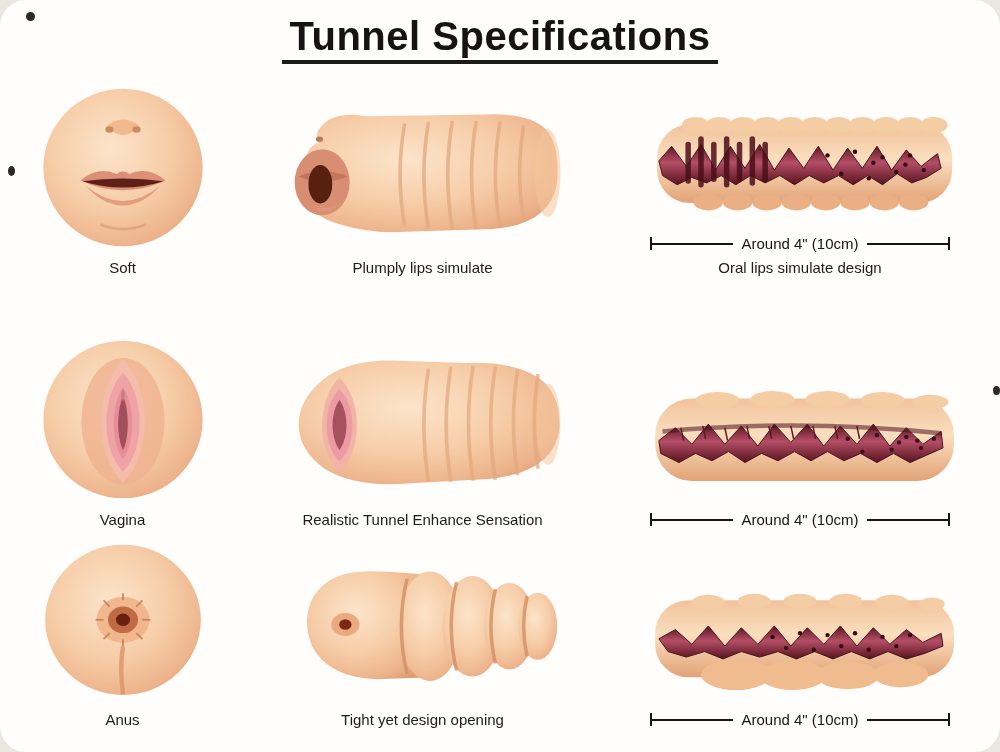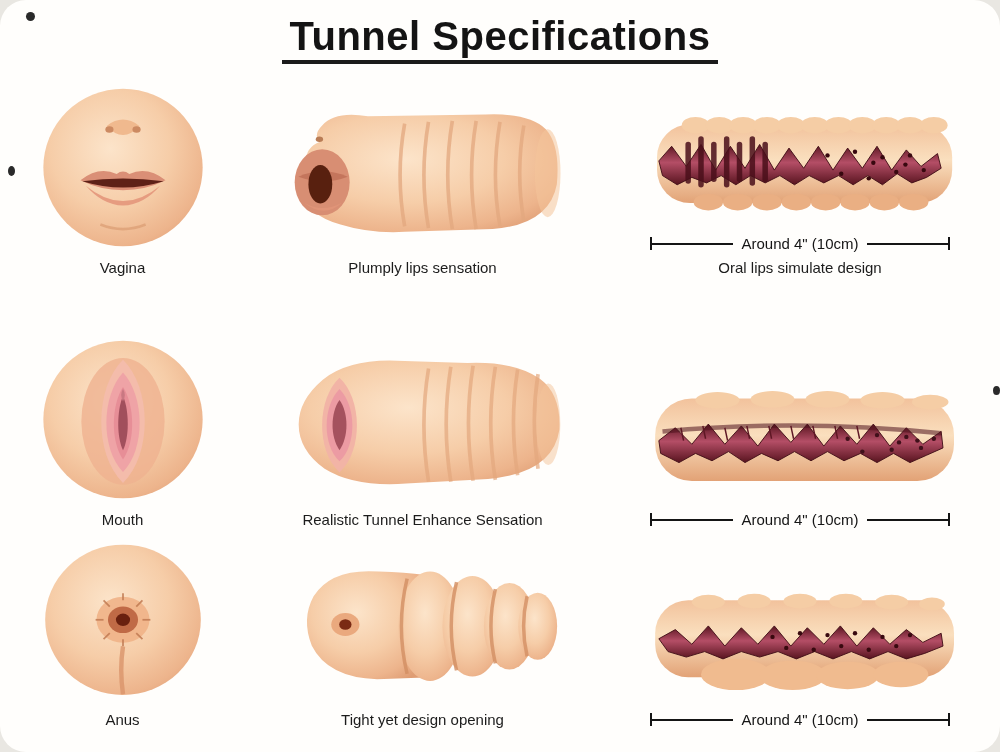--- a/index.html
+++ b/index.html
@@ -74,42 +74,42 @@
       <svg class="art" viewBox="0 0 190 185" width="172" height="168">
         <ellipse cx="95" cy="92" rx="88" ry="87" fill="url(#gSkin)"></ellipse>
         <path d="M77 46 Q95 32 113 46 Q104 56 95 56 Q86 56 77 46 Z" fill="#f0b98e"></path>
         <ellipse cx="80" cy="50" rx="4.5" ry="3.5" fill="#cc8a62"></ellipse>
         <ellipse cx="110" cy="50" rx="4.5" ry="3.5" fill="#cc8a62"></ellipse>
         <path d="M48 106 Q68 90 88 99 Q95 94 102 99 Q122 90 142 106 Q120 117 95 117 Q70 117 48 106 Z" fill="#da8f76"></path>
         <path d="M50 107 Q95 101 140 107 Q95 121 50 107 Z" fill="#5e2117"></path>
         <path d="M54 112 Q95 146 136 112 Q118 133 95 134 Q72 133 54 112 Z" fill="#e69c80"></path>
         <path d="M70 155 q25 10 50 0" stroke="#dda077" stroke-width="3" fill="none" opacity="0.8"></path>
       </svg>
-      <div class="caption">Vagina</div>
+      <div class="caption">Soft</div>
     </div>
 
     <div class="cell">
       <svg class="art" viewBox="0 0 340 180" width="312" height="165">
         <path d="M110 32 Q74 26 60 42 Q50 52 57 60 Q42 66 42 82 Q26 92 33 112 Q44 140 80 150 Q112 160 150 158 L246 155 Q308 150 316 106 Q320 64 304 46 Q286 28 238 30 Z" fill="url(#gSkin)"></path>
         <ellipse cx="57" cy="57" rx="4" ry="3" fill="#b97c55"></ellipse>
         <ellipse cx="60" cy="104" rx="30" ry="36" fill="#d88e73"></ellipse>
         <path d="M34 98 Q60 86 88 98 Q62 108 34 98 Z" fill="#c4755c"></path>
         <ellipse cx="58" cy="106" rx="13" ry="21" fill="#58200f"></ellipse>
         <path d="M40 126 Q60 138 82 126 Q62 144 40 126 Z" fill="#e09478"></path>
         <g stroke="#e3a87f" stroke-width="4" fill="none" opacity="0.75">
           <path d="M150 40 q-10 56 0 112"></path>
           <path d="M176 38 q-10 58 0 116"></path>
           <path d="M202 37 q-10 59 0 118"></path>
           <path d="M228 37 q-10 59 0 118"></path>
           <path d="M254 38 q-10 58 0 114"></path>
           <path d="M280 42 q-9 52 0 104"></path>
         </g>
         <ellipse cx="306" cy="94" rx="14" ry="48" fill="#f4c49a" opacity="0.55"></ellipse>
       </svg>
-      <div class="caption">Plumply lips sensation</div>
+      <div class="caption">Plumply lips simulate</div>
     </div>
 
     <div class="cell">
       <svg class="art" viewBox="0 0 360 150" width="330" height="138">
         <rect x="24" y="36" width="322" height="86" rx="36" fill="url(#gSkinH)"></rect>
         <g fill="#f5cda5">
           <ellipse cx="66" cy="37" rx="15" ry="9"></ellipse>
             <ellipse cx="92" cy="37" rx="15" ry="9"></ellipse>
           <ellipse cx="118" cy="37" rx="15" ry="9"></ellipse>
             <ellipse cx="144" cy="37" rx="15" ry="9"></ellipse>
@@ -167,21 +167,21 @@
     <div class="cell">
       <svg class="art" viewBox="0 0 190 185" width="172" height="168">
         <ellipse cx="95" cy="92" rx="88" ry="87" fill="url(#gSkin)"></ellipse>
         <ellipse cx="95" cy="94" rx="46" ry="70" fill="#efb290" opacity="0.8"></ellipse>
         <path d="M95 26 C 126 56, 128 130, 95 162 C 62 130, 64 56, 95 26 Z" fill="#f4bcab"></path>
         <path d="M95 40 C 119 66, 120 124, 95 150 C 70 124, 71 66, 95 40 Z" fill="#efa3a6"></path>
         <path d="M95 56 C 108 76, 109 116, 95 136 C 81 116, 82 76, 95 56 Z" fill="#e78e97"></path>
         <path d="M95 66 C 102 82, 102 112, 95 126 C 88 112, 88 82, 95 66 Z" fill="#a14f5c"></path>
         <path d="M95 58 q4 7 0 14 q-4 -7 0 -14" fill="#c97882"></path>
       </svg>
-      <div class="caption">Mouth</div>
+      <div class="caption">Vagina</div>
     </div>
 
     <div class="cell">
       <svg class="art" viewBox="0 0 340 180" width="316" height="167">
         <path d="M150 26 Q92 22 62 46 Q36 68 36 94 Q36 122 64 142 Q96 162 152 158 L240 153 Q310 147 317 100 Q319 62 296 45 Q268 26 218 28 Z" fill="url(#gSkin)"></path>
         <path d="M80 44 C 104 66, 106 122, 80 146 C 54 122, 56 66, 80 44 Z" fill="#f2b4a6"></path>
         <path d="M80 56 C 98 74, 99 116, 80 134 C 61 116, 62 74, 80 56 Z" fill="#ec9ba3"></path>
         <path d="M80 68 C 90 82, 90 108, 80 122 C 70 108, 70 82, 80 68 Z" fill="#a5525e"></path>
         <g stroke="#e4a87e" stroke-width="4" fill="none" opacity="0.7">
           <path d="M176 34 q-10 60 0 122"></path>

